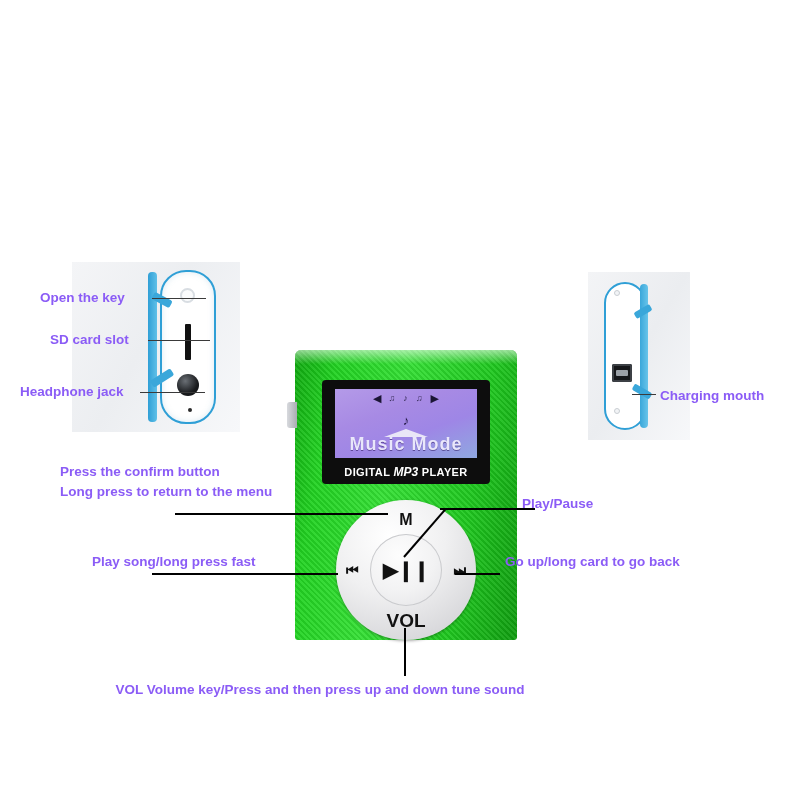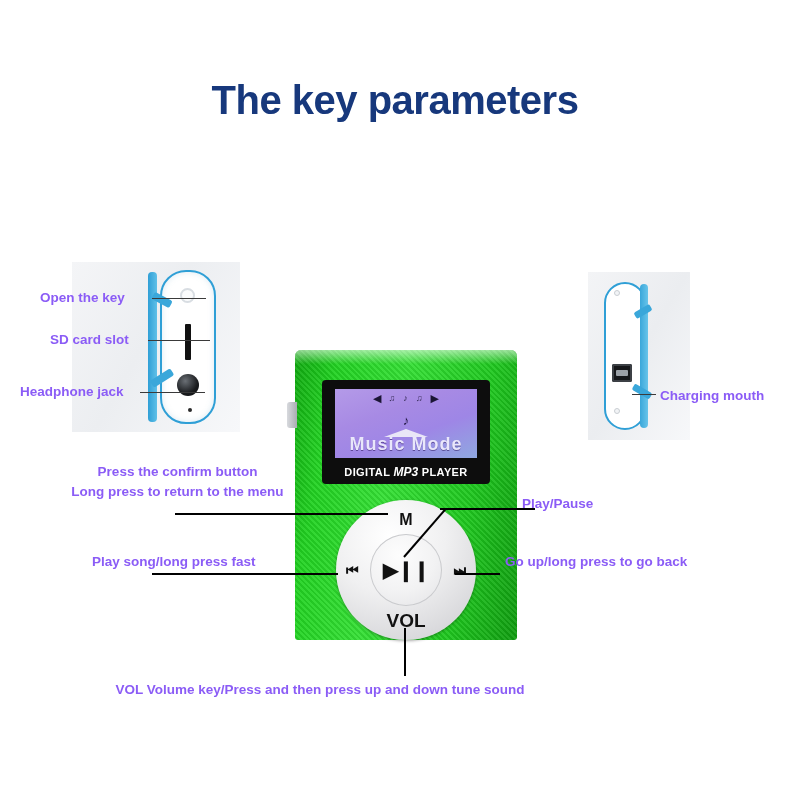--- a/index.html
+++ b/index.html
@@ -30,21 +30,21 @@
 
   
   .label {
     position: absolute;
     font-size: 13.5px;
     font-weight: bold;
     color: #8b5cf6;
     white-space: nowrap;
     line-height: 1.5;
   }
-  .label.multi { white-space: normal; text-align: center; }
+  .label.multi { white-space: normal; text-align: left; }
 
   
   .leader {
     position: absolute;
     background: #000000;
     height: 2px;
   }
   .leader.thin { height: 1px; background: #3a3a3a; }
 
   
@@ -267,21 +267,20 @@
     background: #000;
     height: 2px;
     transform-origin: left center;
   }
 </style>
 </head>
 <body>
 
 <div id="page">
 
-  <div class="title">The key parameters</div>
 
   <div class="photo-left">
     <div class="sv-strip"></div>
     <div class="sv-body"></div>
     <div class="sv-clipA"></div>
     <div class="sv-clipB"></div>
     <div class="sv-hole"></div>
     <div class="sv-sd"></div>
     <div class="sv-jack"></div>
     <div class="sv-dot"></div>
@@ -346,18 +345,18 @@
   <div class="leader" style="left:175px; top:513px; width:213px;"></div>
 
   <div class="label" style="left:92px; top:552px;">Play song/long press fast</div>
   <div class="leader" style="left:152px; top:573px; width:186px;"></div>
 
   <div class="diag" style="left:404px; top:556px; width:64px; transform:rotate(-49deg);"></div>
   <div class="leader" style="left:440px; top:508px; width:95px;"></div>
   <div class="label" style="left:522px; top:474px;margin-top:20px;">Play/Pause</div>
 
   <div class="leader" style="left:455px; top:573px; width:45px;"></div>
-  <div class="label" style="left:505px; top:552px;">Go up/long press to go back</div>
+  <div class="label" style="left:505px; top:552px;">Go up/long card to go back</div>
 
   <div class="leader" style="left:404px; top:628px; width:2px; height:48px;"></div>
   <div class="label" style="left:0; top:680px; width:640px; text-align:center;">VOL Volume key/Press and then press up and down tune sound</div>
 
 </div>
 
 </body></html>

